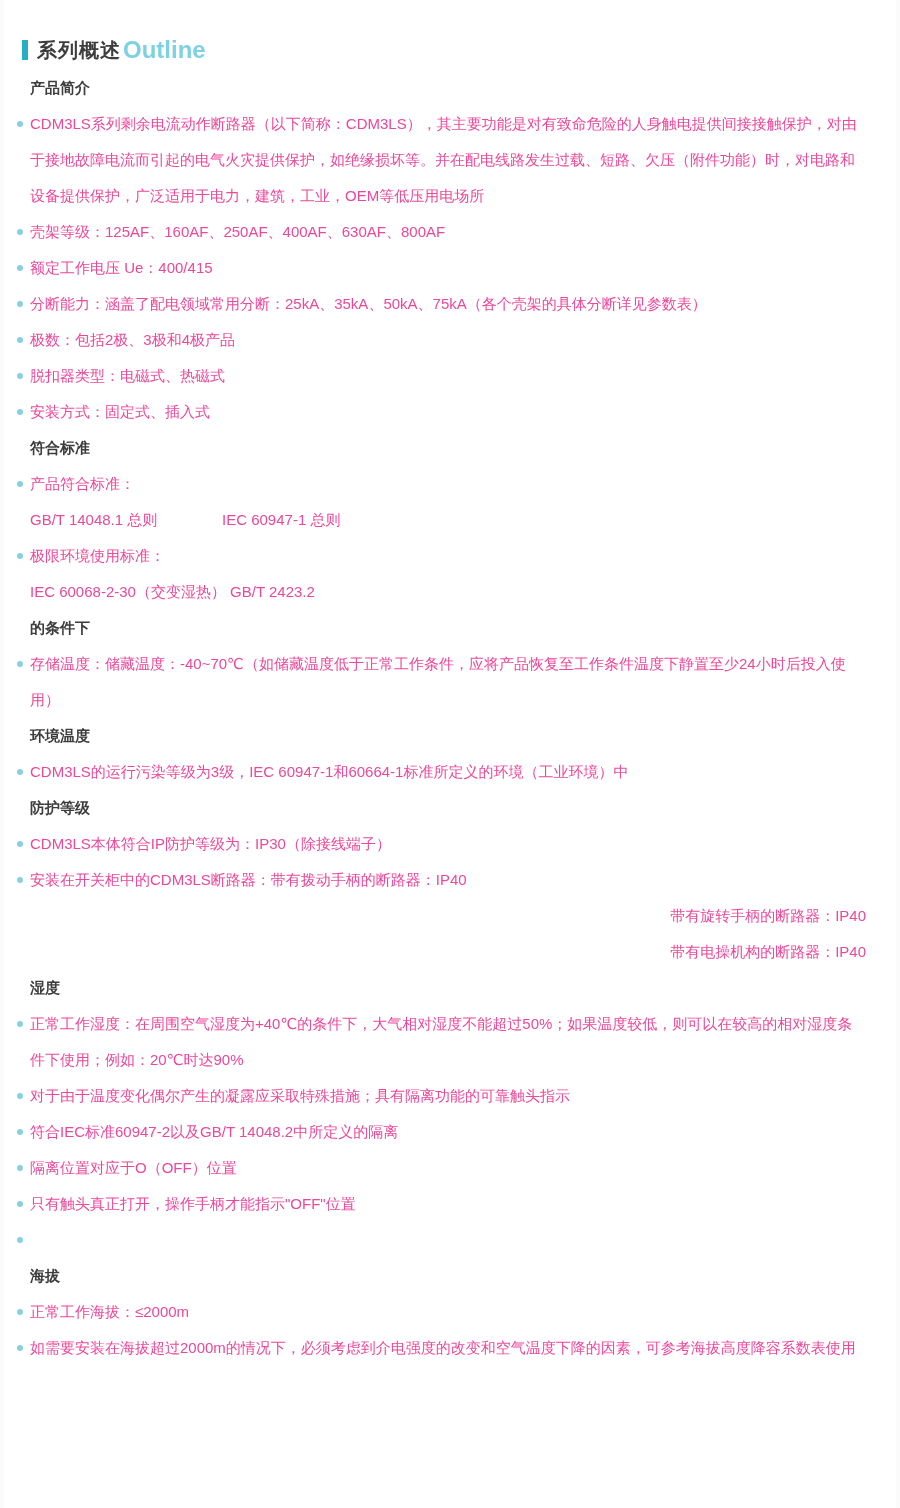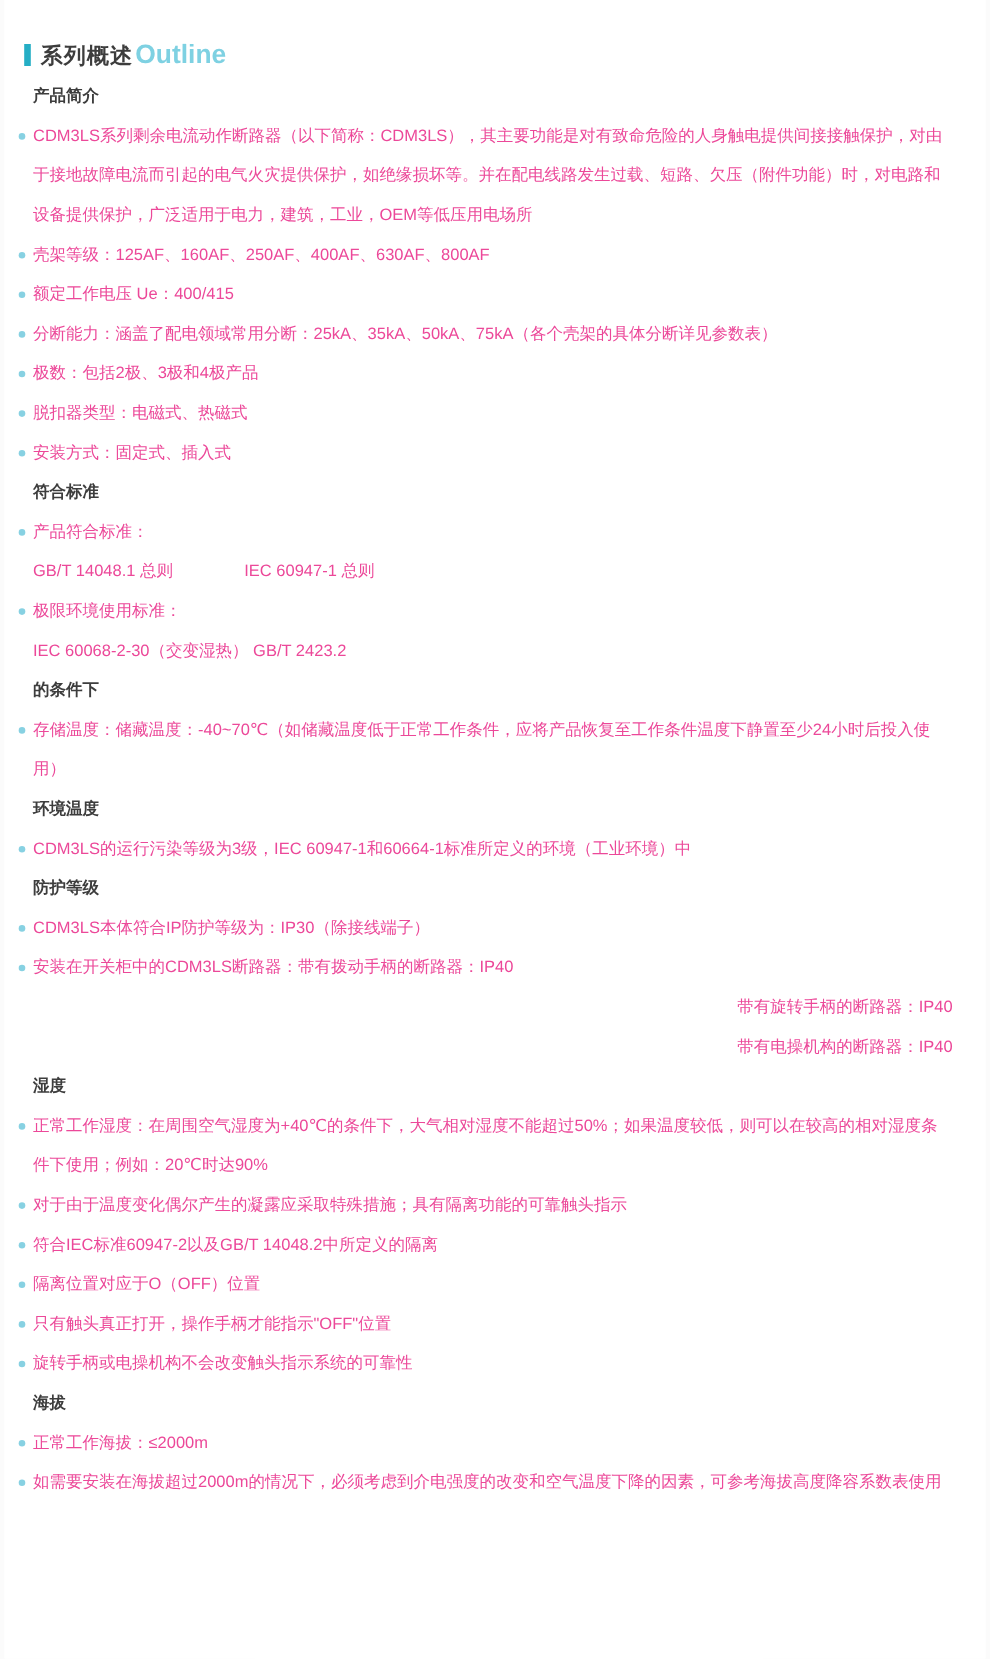--- a/index.html
+++ b/index.html
@@ -58,19 +58,19 @@
         <div class="line bullet"><span class="dot" style="background: rgb(135, 209, 226);"></span><span>CDM3LS本体符合IP防护等级为：IP30（除接线端子）</span></div>
         <div class="line bullet"><span class="dot" style="background: rgb(135, 209, 226);"></span><span>安装在开关柜中的CDM3LS断路器：带有拨动手柄的断路器：IP40</span></div>
         <div class="line indent">带有旋转手柄的断路器：IP40</div>
         <div class="line indent">带有电操机构的断路器：IP40</div>
         <div class="line heading">湿度</div>
         <div class="line bullet"><span class="dot" style="background: rgb(135, 209, 226);"></span><span>正常工作湿度：在周围空气湿度为+40℃的条件下，大气相对湿度不能超过50%；如果温度较低，则可以在较高的相对湿度条件下使用；例如：20℃时达90%</span></div>
         <div class="line bullet"><span class="dot" style="background: rgb(135, 209, 226);"></span><span>对于由于温度变化偶尔产生的凝露应采取特殊措施；具有隔离功能的可靠触头指示</span></div>
         <div class="line bullet"><span class="dot" style="background: rgb(135, 209, 226);"></span><span>符合IEC标准60947-2以及GB/T 14048.2中所定义的隔离</span></div>
         <div class="line bullet"><span class="dot" style="background: rgb(135, 209, 226);"></span><span>隔离位置对应于O（OFF）位置</span></div>
         <div class="line bullet"><span class="dot" style="background: rgb(135, 209, 226);"></span><span>只有触头真正打开，操作手柄才能指示"OFF"位置</span></div>
-        <div class="line bullet"><span class="dot" style="background: rgb(135, 209, 226);"></span><span>旋转手柄或电操机构不会改变触头指示系统的可靠性</span></div>
+        <div class="line bullet"><span class="dot" style="background: rgb(135, 209, 226);"></span></div>
         <div class="line heading">海拔</div>
         <div class="line bullet"><span class="dot" style="background: rgb(135, 209, 226);"></span><span>正常工作海拔：≤2000m</span></div>
         <div class="line bullet"><span class="dot" style="background: rgb(135, 209, 226);"></span><span>如需要安装在海拔超过2000m的情况下，必须考虑到介电强度的改变和空气温度下降的因素，可参考海拔高度降容系数表使用</span></div>
       </div>
   </div>
 </div>
 
 </body></html>

